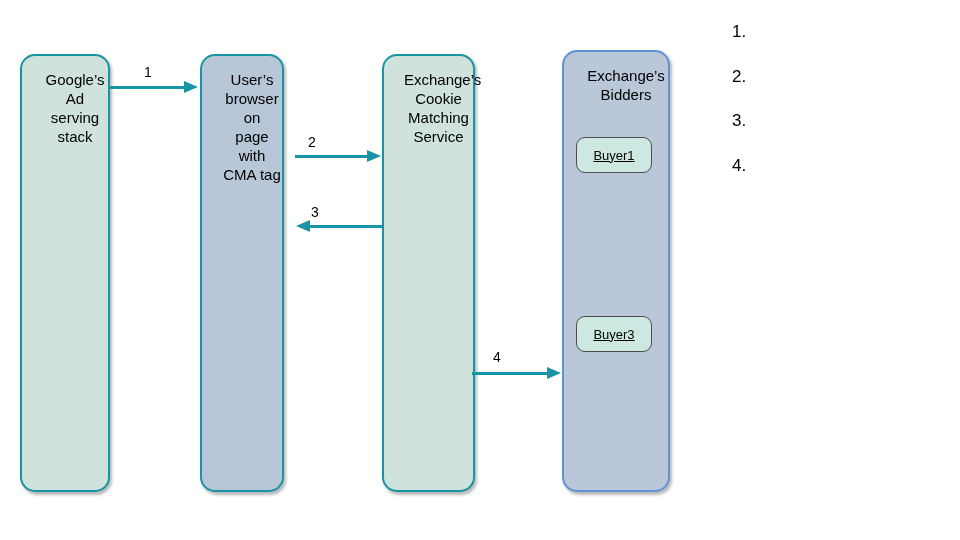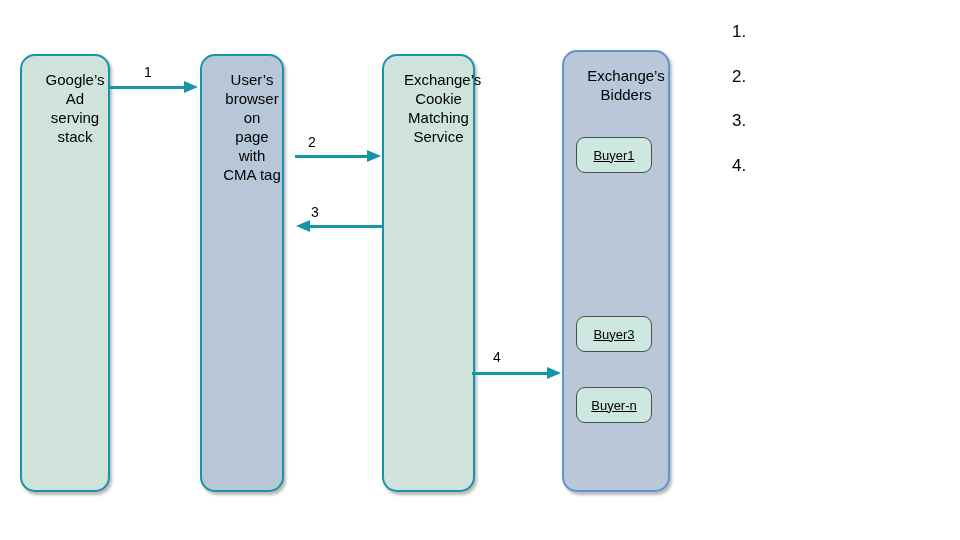--- a/index.html
+++ b/index.html
@@ -128,23 +128,20 @@
 
   <div class="node" id="node-bidders">
     <div class="node-label">Exchange’s
 Bidders</div>
     <div class="buyer" id="buyer-1">
       <span>Buyer1</span>
     </div>
     <div class="buyer" id="buyer-3">
       <span>Buyer3</span>
     </div>
-    <div class="buyer" id="buyer-n">
-      <span>Buyer-n</span>
-    </div>
   </div>
 
   <div class="arrow right" id="arrow-1">
     <span class="shaft"></span>
     <span class="head"></span>
   </div>
   <div class="arrow right" id="arrow-2">
     <span class="shaft"></span>
     <span class="head"></span>
   </div>

